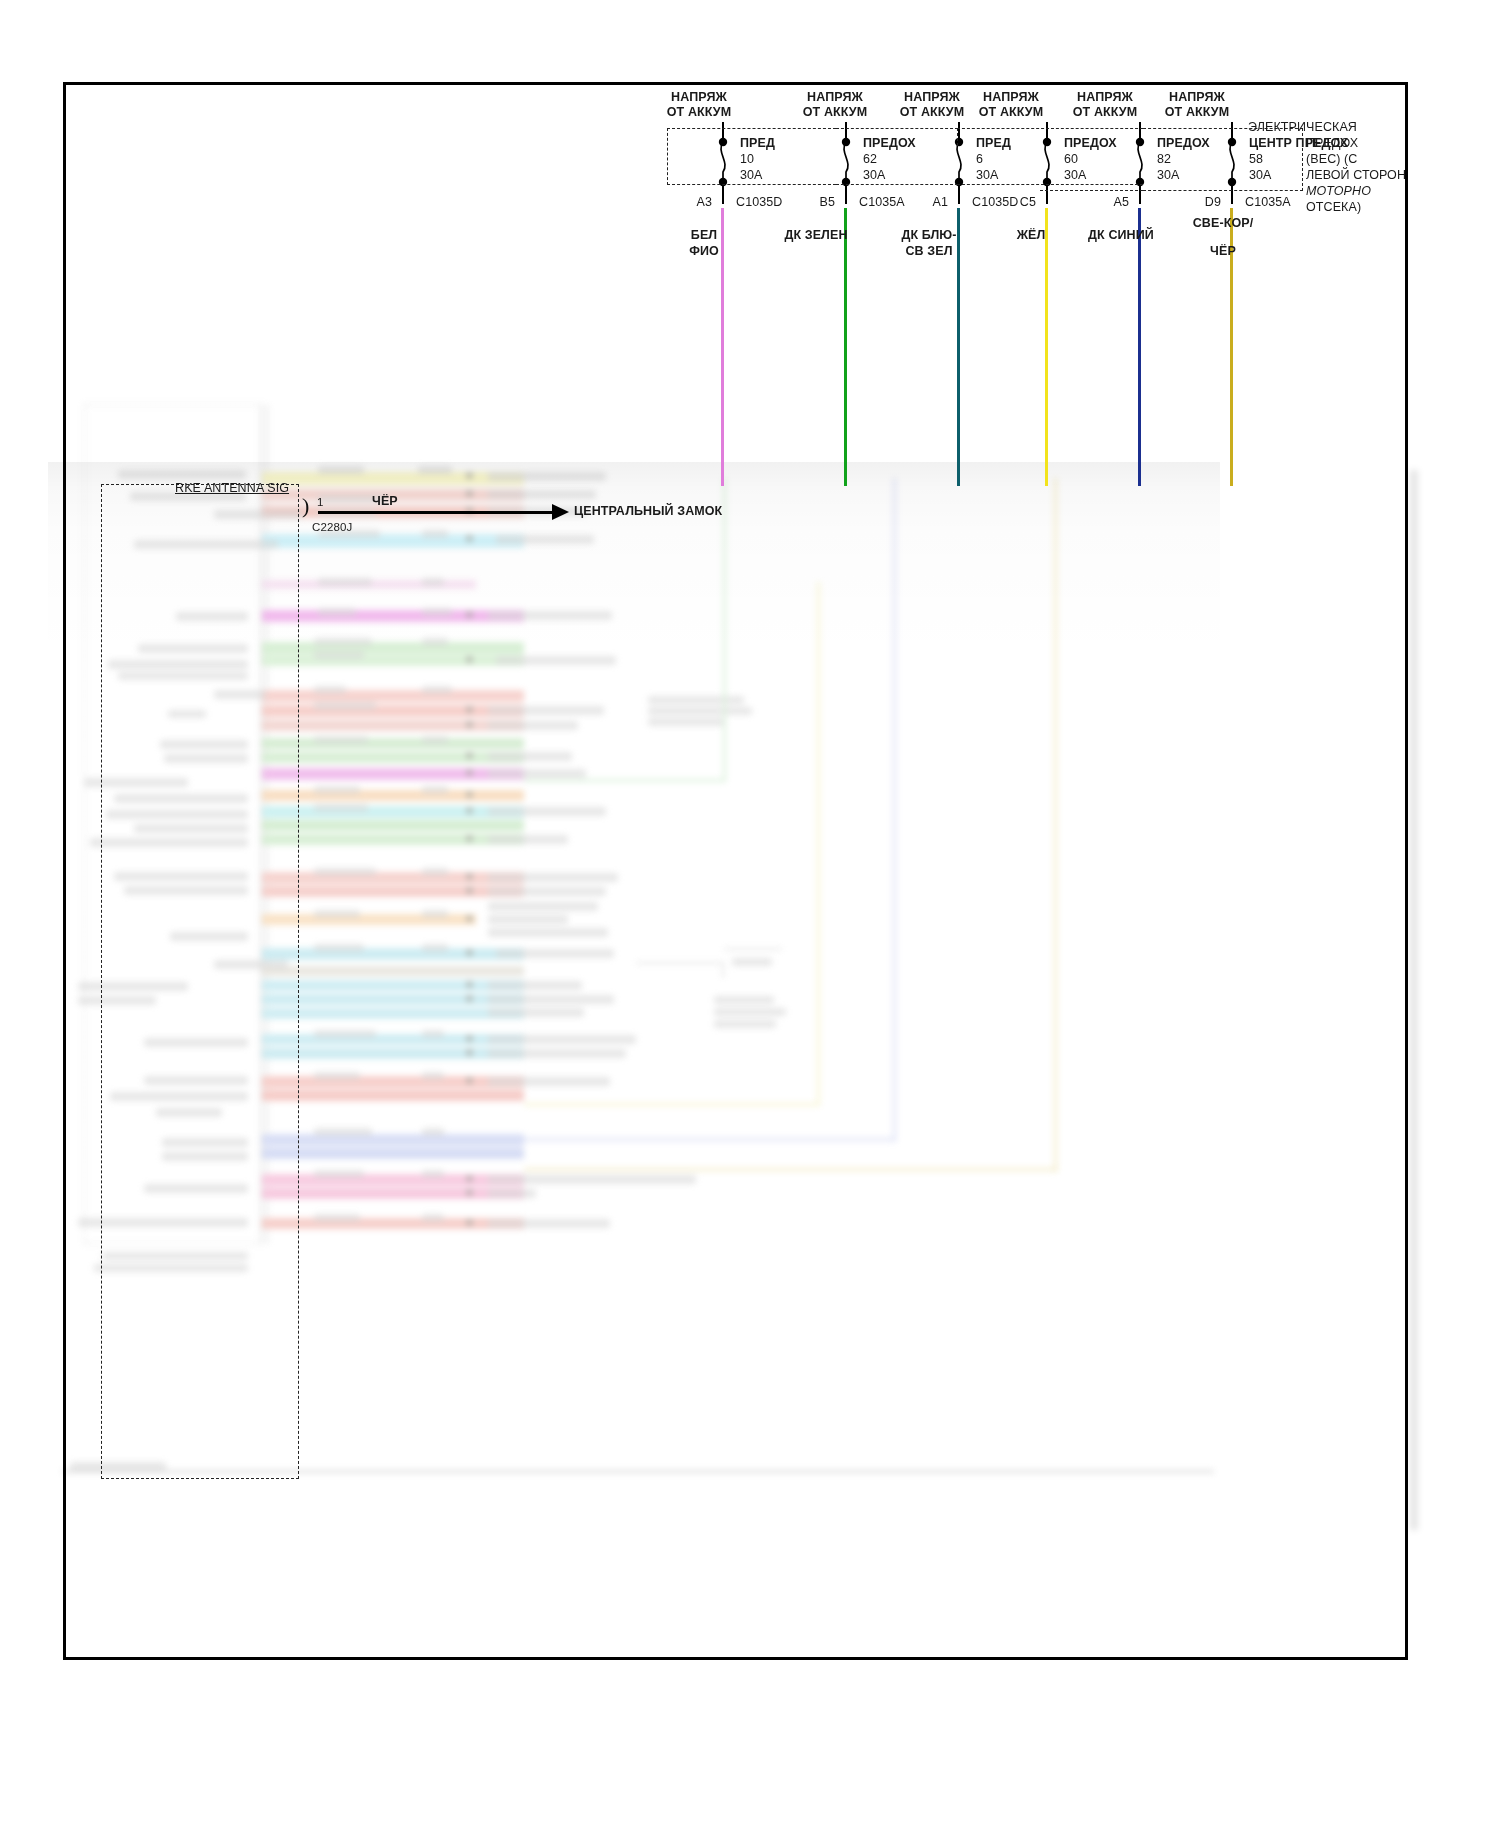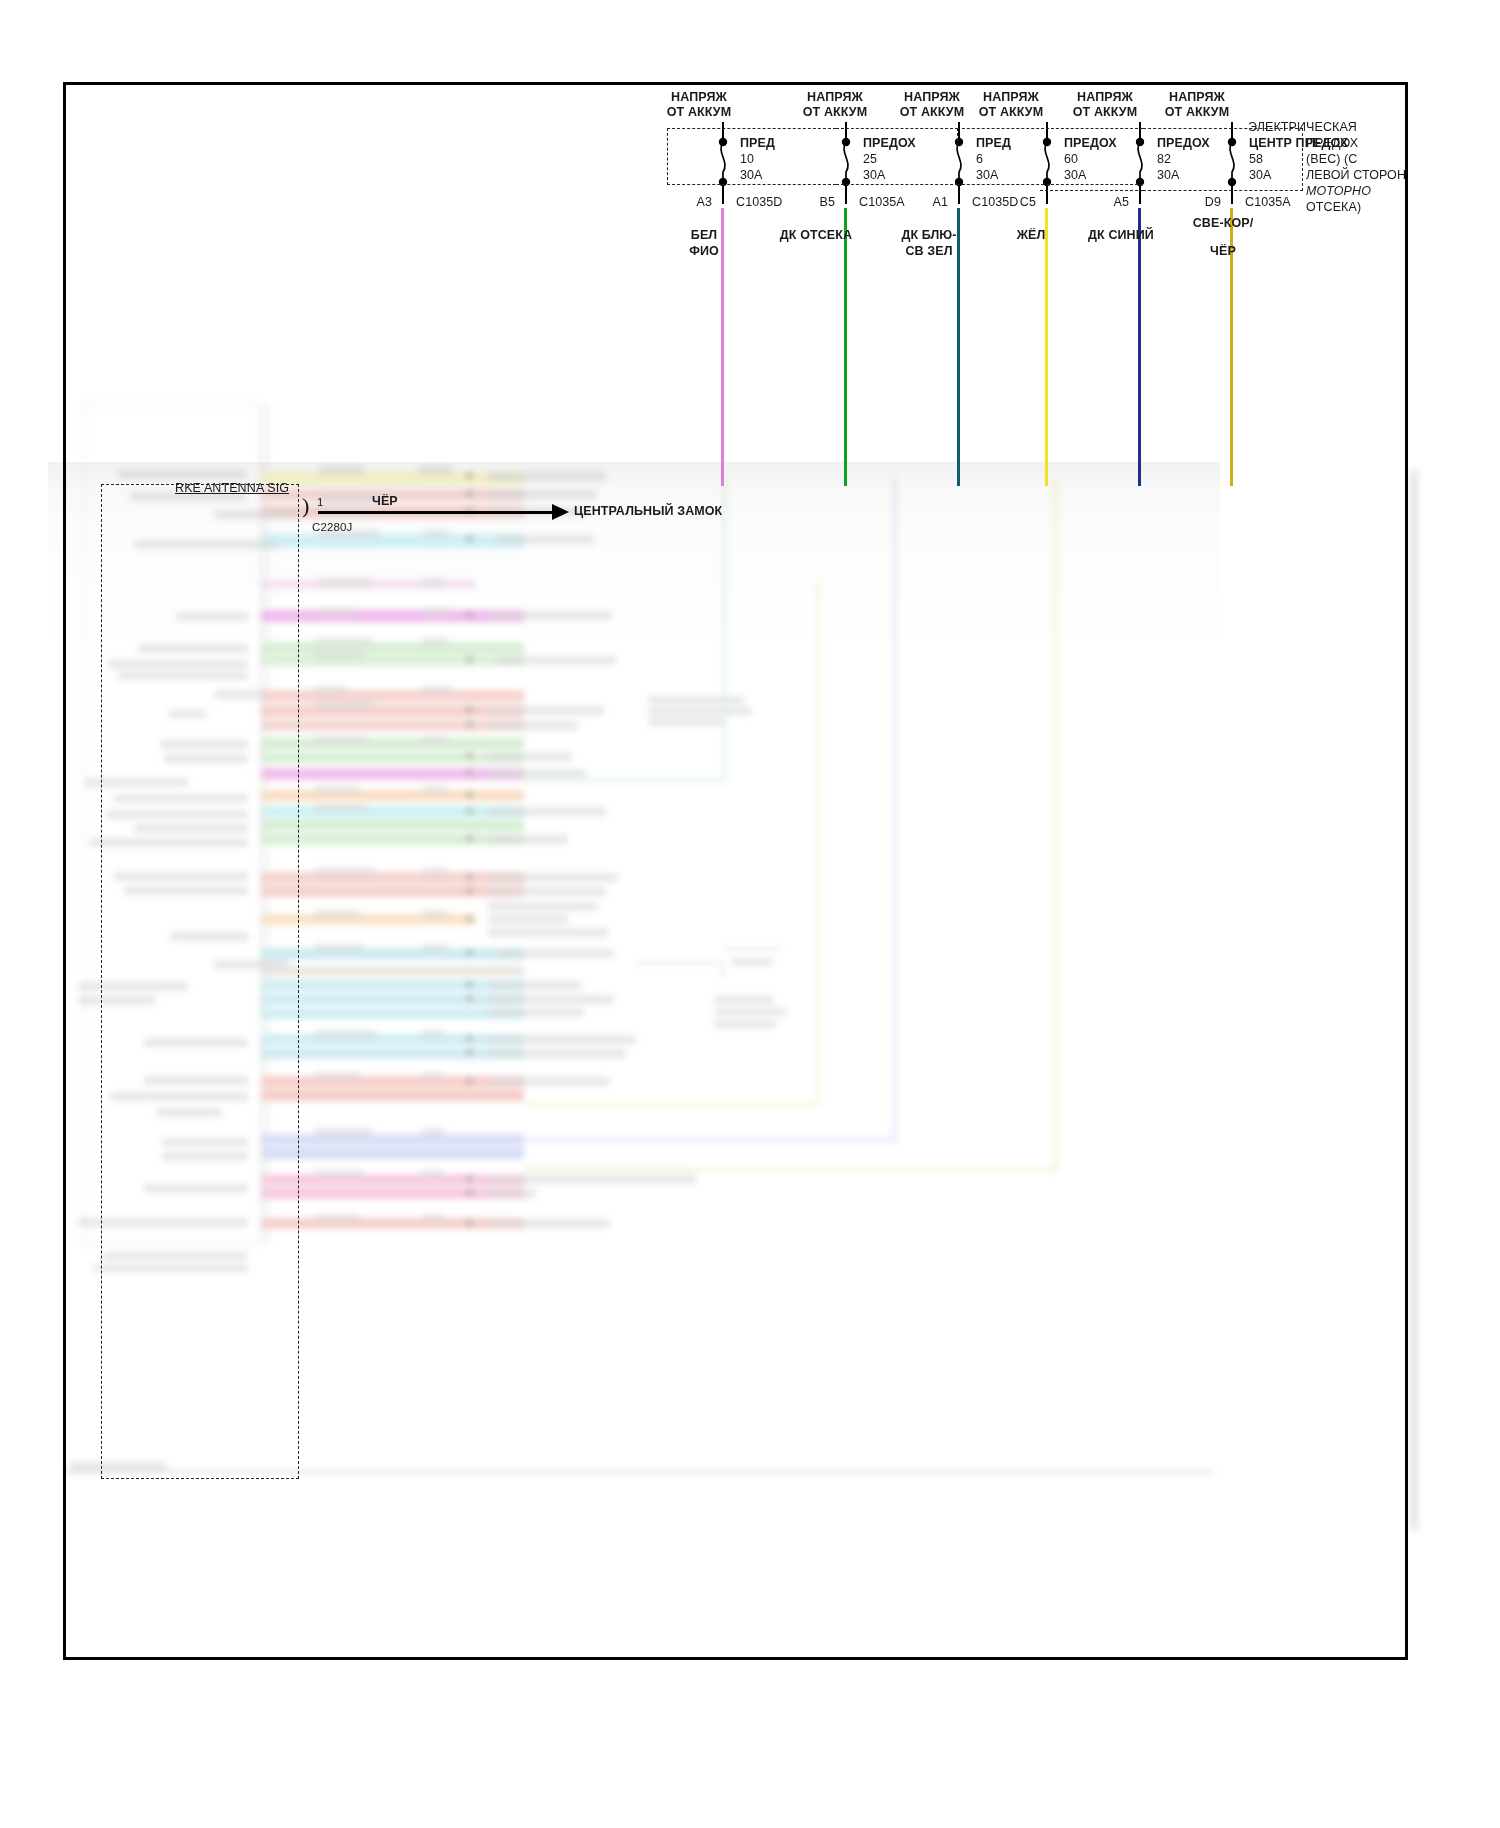--- a/index.html
+++ b/index.html
@@ -387,29 +387,29 @@
     <div class="fuse" style="left:837px; top:136px;">
       <svg width="18" height="52" viewBox="0 0 18 52">
         <circle cx="9" cy="6" r="4.2" fill="#000"></circle>
         <circle cx="9" cy="46" r="4.2" fill="#000"></circle>
         <path d="M9 6 C 2 16, 16 26, 9 36 L 9 46" stroke="#000" stroke-width="1.7" fill="none"></path>
       </svg>
     </div>
     <div class="blk-v" style="left:845px; top:182px; height:22px;"></div>
 
     <div class="txt bold" style="left:863px; top:136px;">ПРЕДОХ</div>
-    <div class="txt" style="left:863px; top:152px;">25</div>
+    <div class="txt" style="left:863px; top:152px;">62</div>
     <div class="txt" style="left:863px; top:168px;">30A</div>
 
     <div class="txt r" style="left:779px; top:195px; width:56px;">B5</div>
     <div class="txt" style="left:859px; top:195px;">C1035A</div>
 
     <div class="wire" style="left:844px; top:208px; height:278px; background:#11a21b;"></div>
 
-    <div class="txt c bold" style="left:776px; top:228px; width:80px;">ДК ОТСЕКА</div>
+    <div class="txt c bold" style="left:776px; top:228px; width:80px;">ДК ЗЕЛЕН</div>
   </div>
 
   <div>
     <div class="txt c bold" style="left:887px; top:90px; width:90px;">НАПРЯЖ</div>
     <div class="txt c bold" style="left:887px; top:105px; width:90px;">ОТ АККУМ</div>
 
     <div class="blk-v" style="left:958px; top:122px; height:17px;"></div>
     <div class="fuse" style="left:950px; top:136px;">
       <svg width="18" height="52" viewBox="0 0 18 52">
         <circle cx="9" cy="6" r="4.2" fill="#000"></circle>

